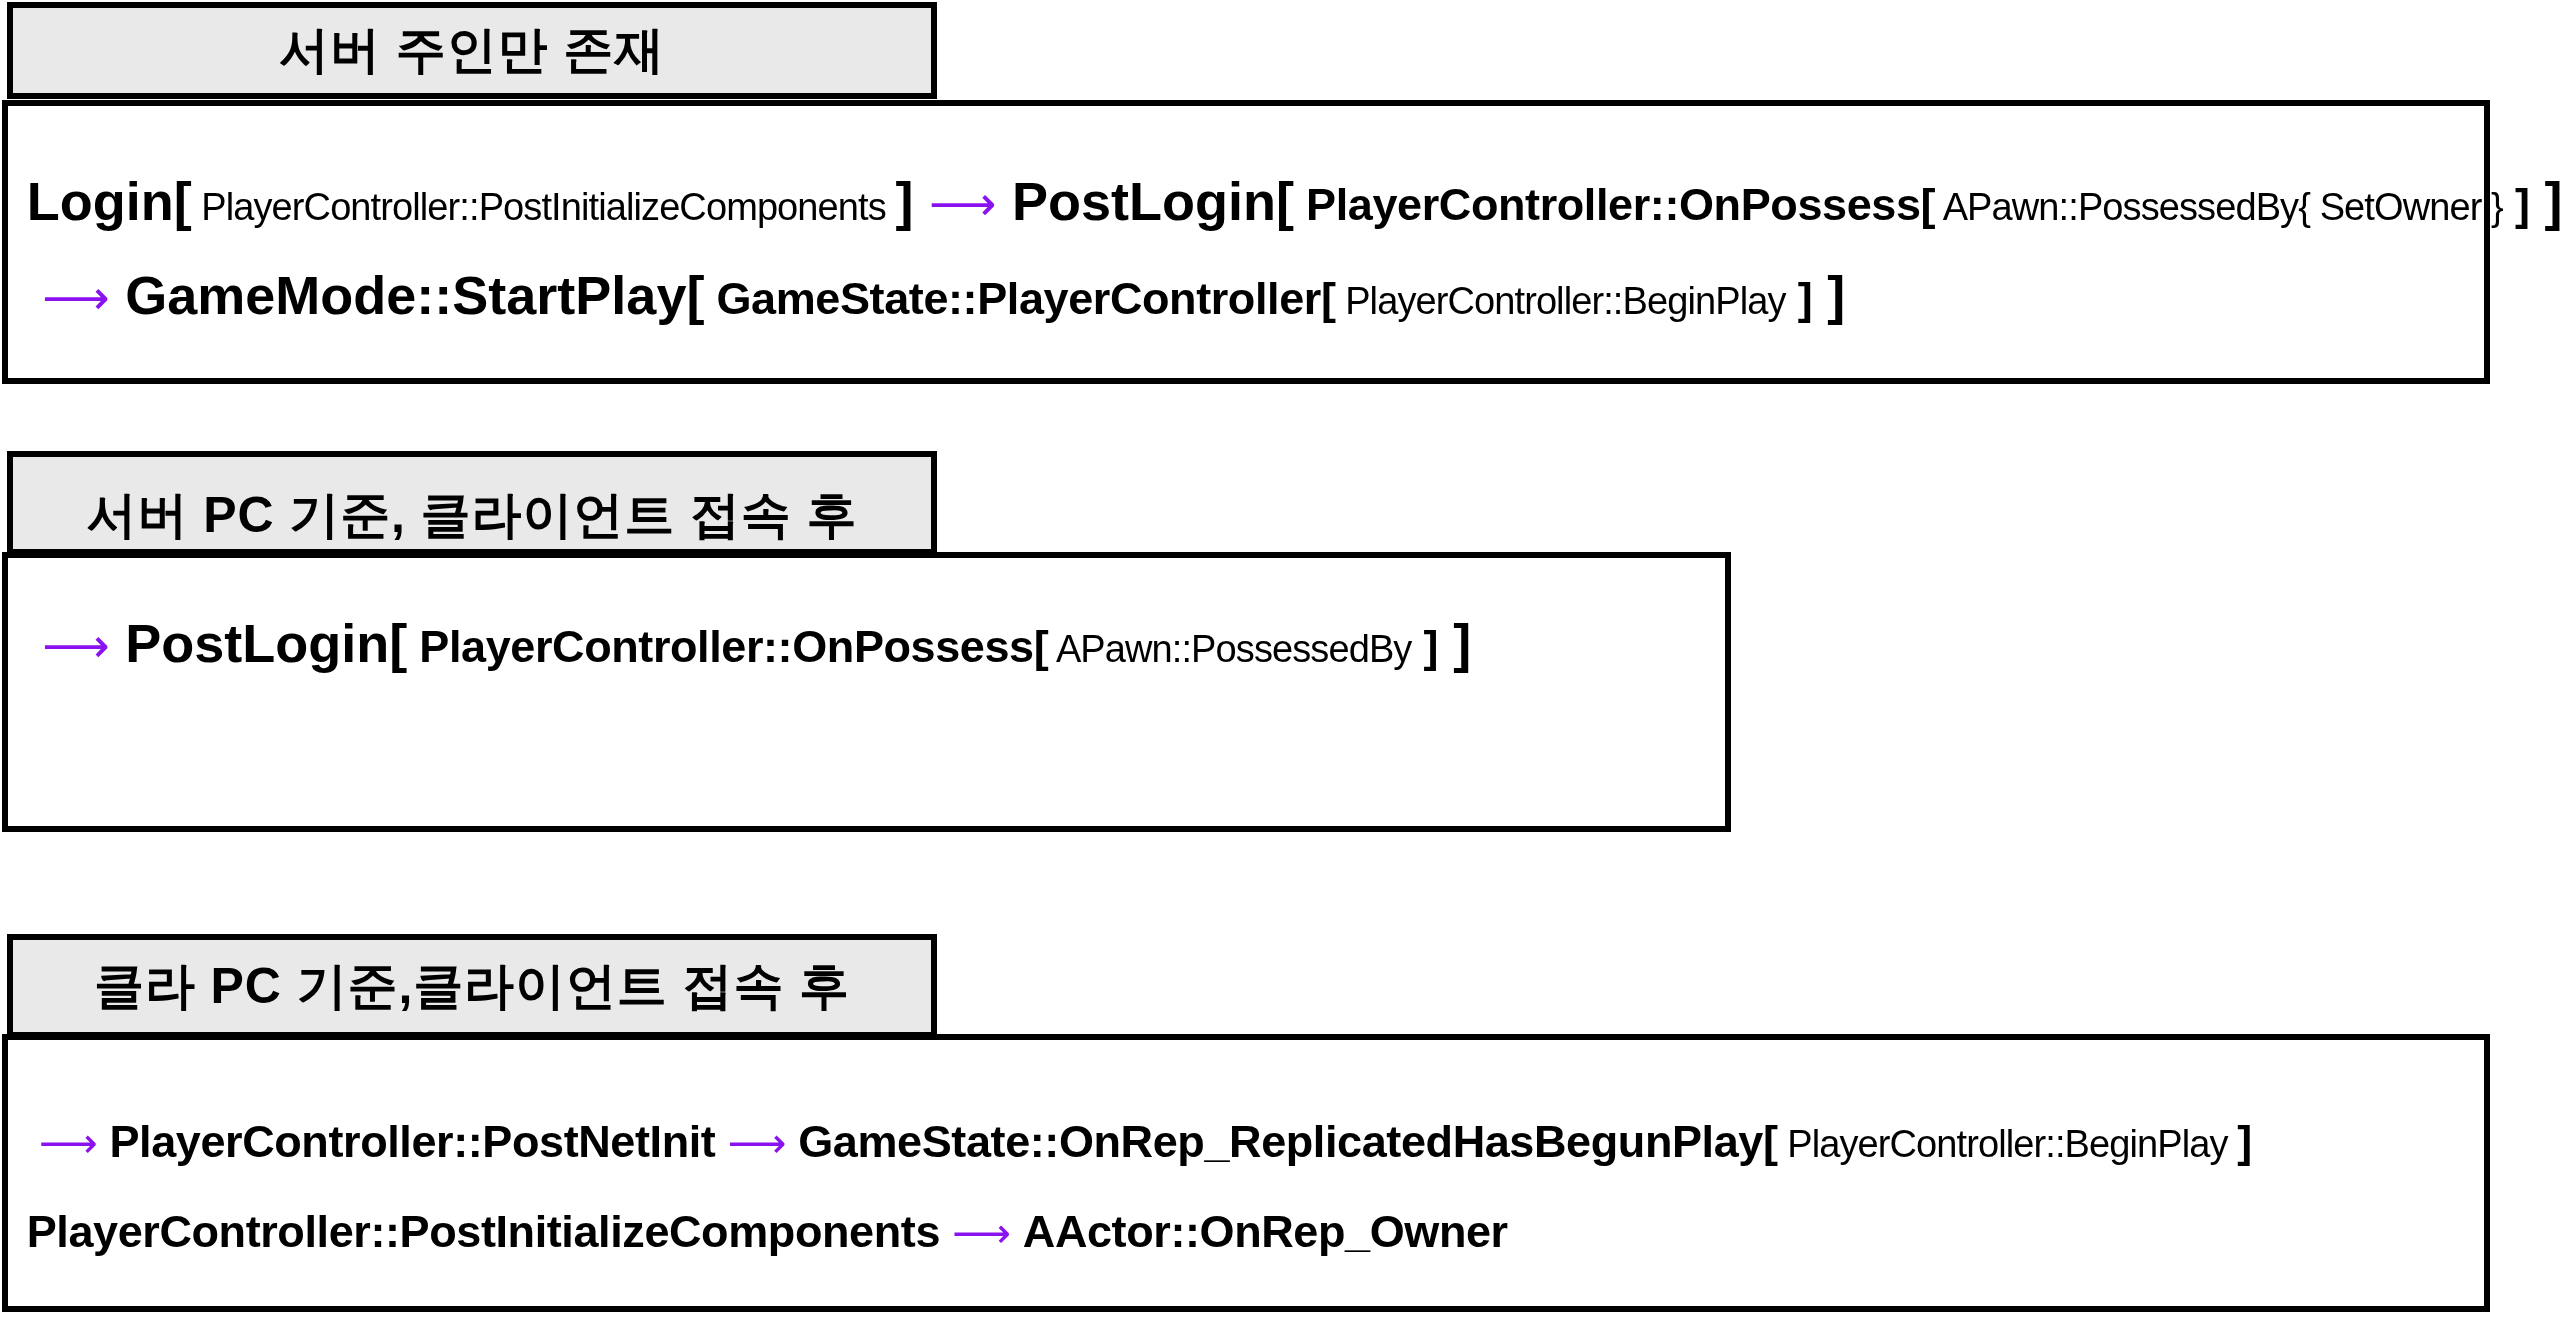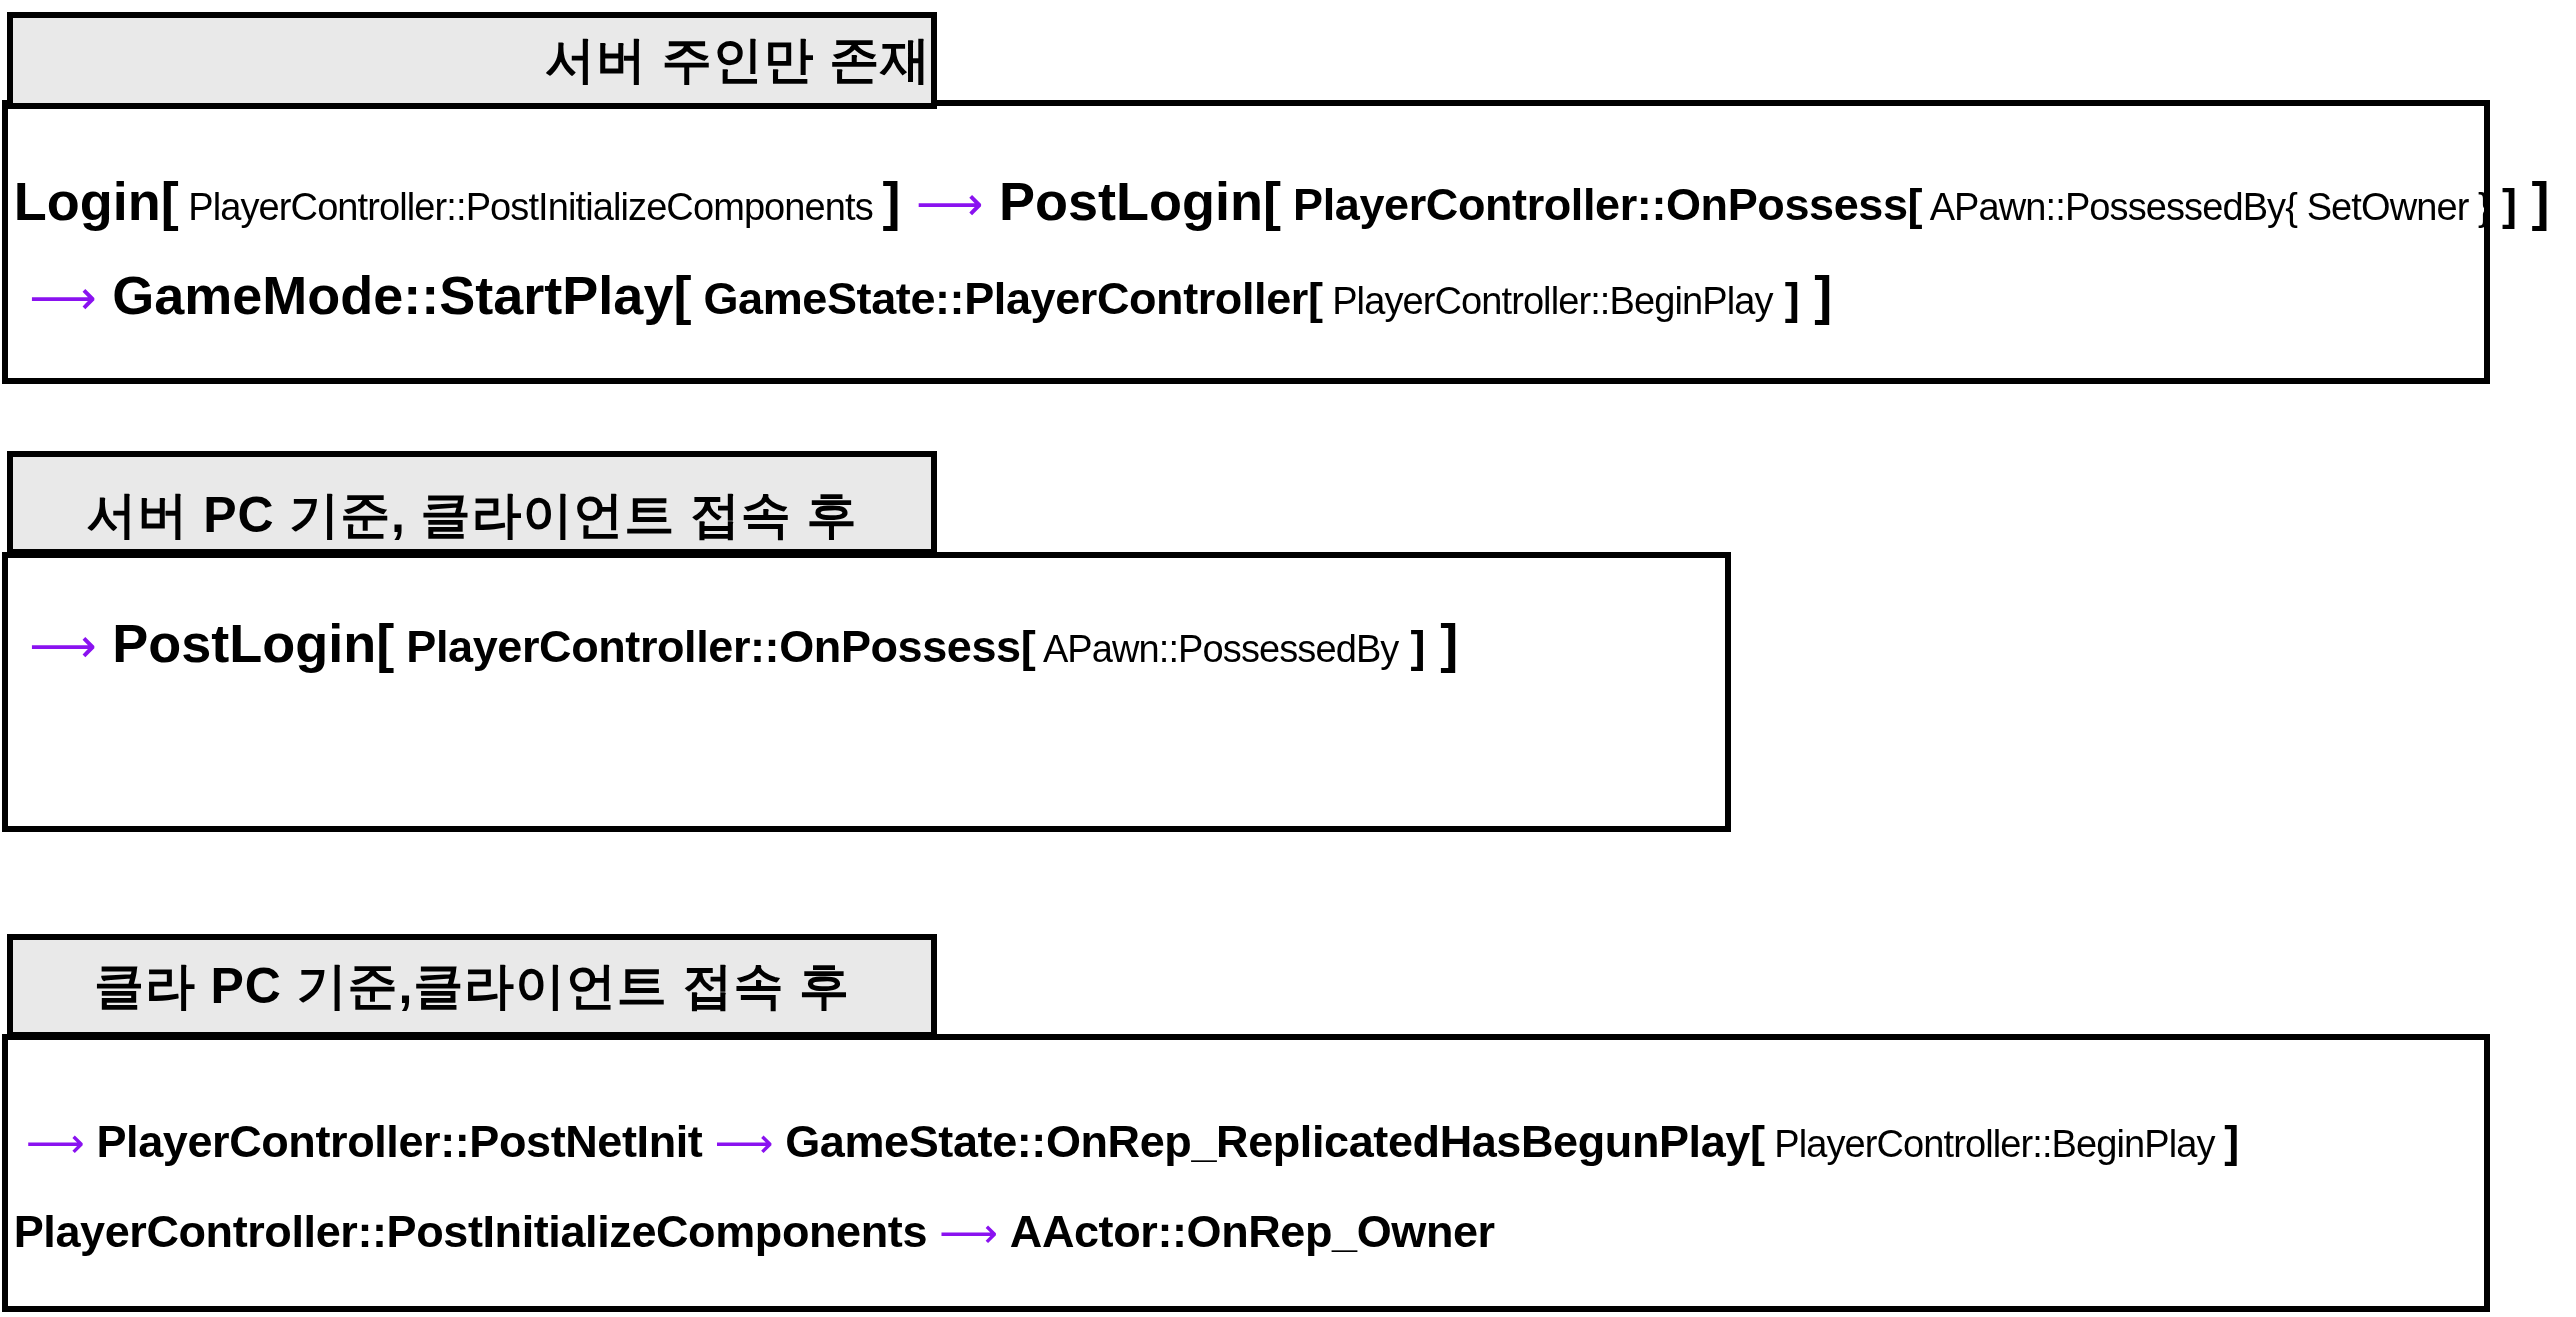--- a/index.html
+++ b/index.html
@@ -29,36 +29,36 @@
     z-index: 2;
   }
   .content-box {
     position: absolute;
     box-sizing: border-box;
     background: #ffffff;
     border: 6px solid var(--border-color, #000);
     z-index: 1;
   }
   .lines {
-    padding-left: 6px;
+    padding-left: 19px;
   }
   .flow-line {
     white-space: nowrap;
     line-height: 80px;
   }
   
   .seg-lg  { font-size: 54px; font-weight: bold; }
   .seg-md  { font-size: 45px; font-weight: bold; letter-spacing: -0.4px; }
   .seg-sm  { font-size: 38px; font-weight: normal; letter-spacing: -0.9px; }
   .seg-alg { font-size: 47px; color: var(--arrow-color, #8a12f0); margin: 0 15.6px; font-family: "DejaVu Sans", "Liberation Sans", sans-serif; }
   .seg-amd { font-size: 41px; color: var(--arrow-color, #8a12f0); margin: 0 12px; font-family: "DejaVu Sans", "Liberation Sans", sans-serif; }
   .seg-asm { font-size: 35px; color: #000000; margin: 0 8.6px; font-family: "DejaVu Sans", "Liberation Sans", sans-serif; }
 
   
-  #tab1 { left: 7px;  top: 12px;    width: 930px; height: 97px; justify-content: flex-end; }
+  #tab1 { left: 7px;  top: 2px;    width: 930px; height: 97px; }
   #box1 { left: 1.7px;  top: 100px;  width: 2488px; height: 284px; }
   #box1 .lines { padding-top: 55px; }
 
   #tab2 { left: 7px;  top: 451px;  width: 930px; height: 104px; align-items: flex-end; }
   #box2 { left: 1.7px;  top: 552px;  width: 1729px; height: 280px; }
   #box2 .lines { padding-top: 45px; }
 
   #tab3 { left: 7px;  top: 934px; width: 930px; height: 104px; text-align: right; }
   #box3 { left: 1.7px;  top: 1034px; width: 2488px; height: 278px; }
   #box3 .lines { padding-top: 62px; }

